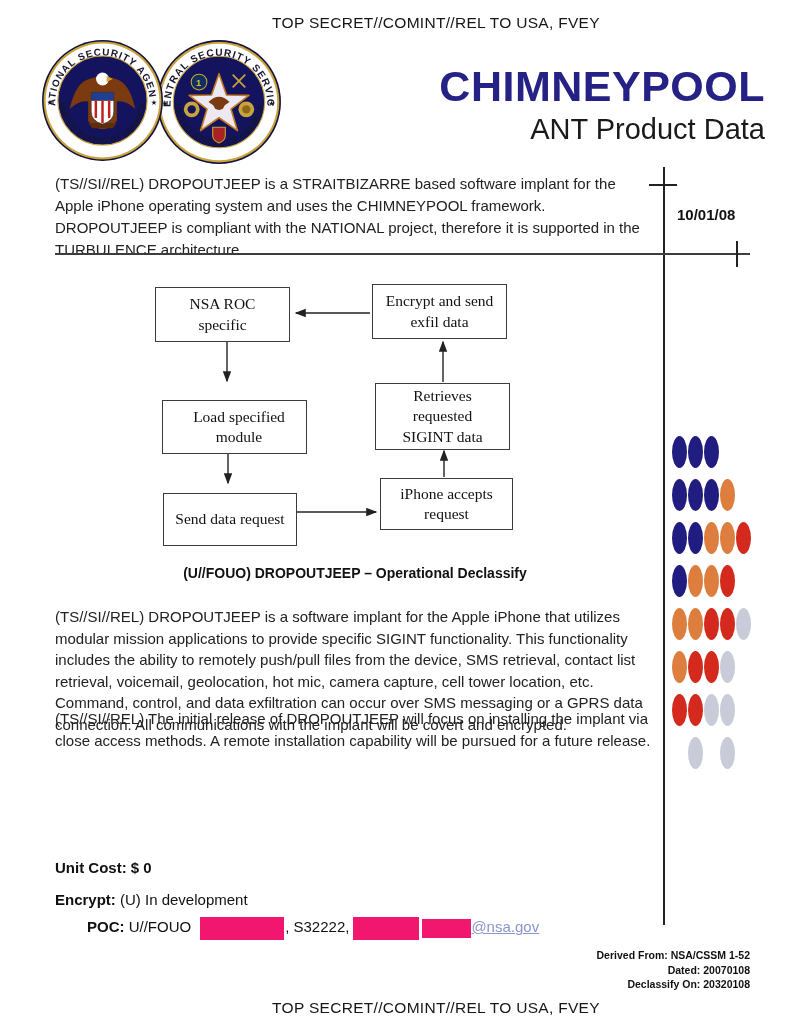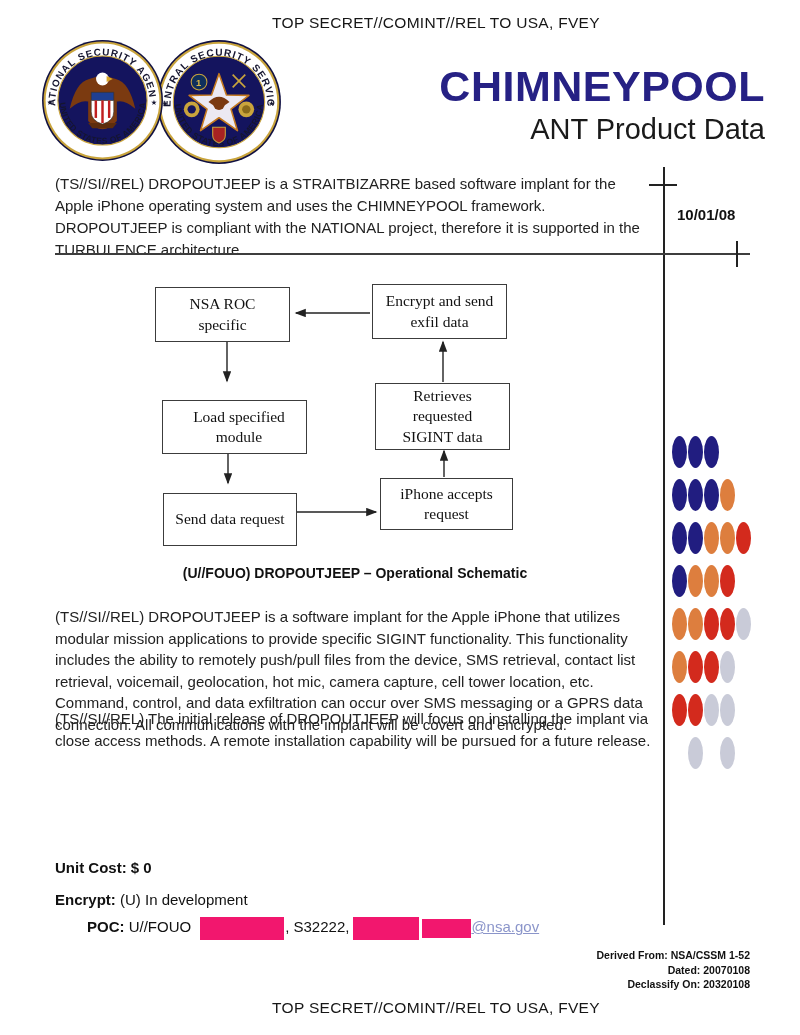--- a/index.html
+++ b/index.html
@@ -160,21 +160,21 @@
 exfil data</div>
 <div id="flow-node-load" class="flowbox">Load specified
 module</div>
 <div id="flow-node-retrieve" class="flowbox">Retrieves
 requested
 SIGINT data</div>
 <div id="flow-node-send" class="flowbox">Send data request</div>
 <div id="flow-node-accept" class="flowbox">iPhone accepts
 request</div>
 
-<div id="flow-caption">(U//FOUO)  DROPOUTJEEP – Operational Schematic</div>
+<div id="flow-caption">(U//FOUO)  DROPOUTJEEP – Operational Declassify</div>
 
 <div id="body-para-1" class="body-para">(TS//SI//REL) DROPOUTJEEP is a software implant for the Apple iPhone that utilizes modular mission applications to provide specific SIGINT functionality.  This functionality includes the ability to remotely push/pull files from the device, SMS retrieval, contact list retrieval, voicemail, geolocation, hot mic, camera capture, cell tower location, etc.  Command, control, and data exfiltration can occur over SMS messaging or a GPRS data connection.  All communications with the implant will be covert and encrypted.</div>
 <div id="body-para-2" class="body-para">(TS//SI//REL) The initial release of DROPOUTJEEP will focus on installing the implant via close access methods.  A remote installation capability will be pursued for a future release.</div>
 
 <div id="fact-unit-cost" class="fact">Unit Cost: $ 0</div>
 <div id="fact-status" class="fact"><b>Encrypt:</b><span> (U) In development</span></div>
 <div id="fact-poc" class="fact">
   <b>POC:</b><span> U//FOUO</span><span id="redact-1" class="redact"></span><span>, S32222,</span><span id="redact-2" class="redact"></span><span id="redact-3" class="redact"></span><span class="poc-link">@nsa.gov</span>
 </div>
 

